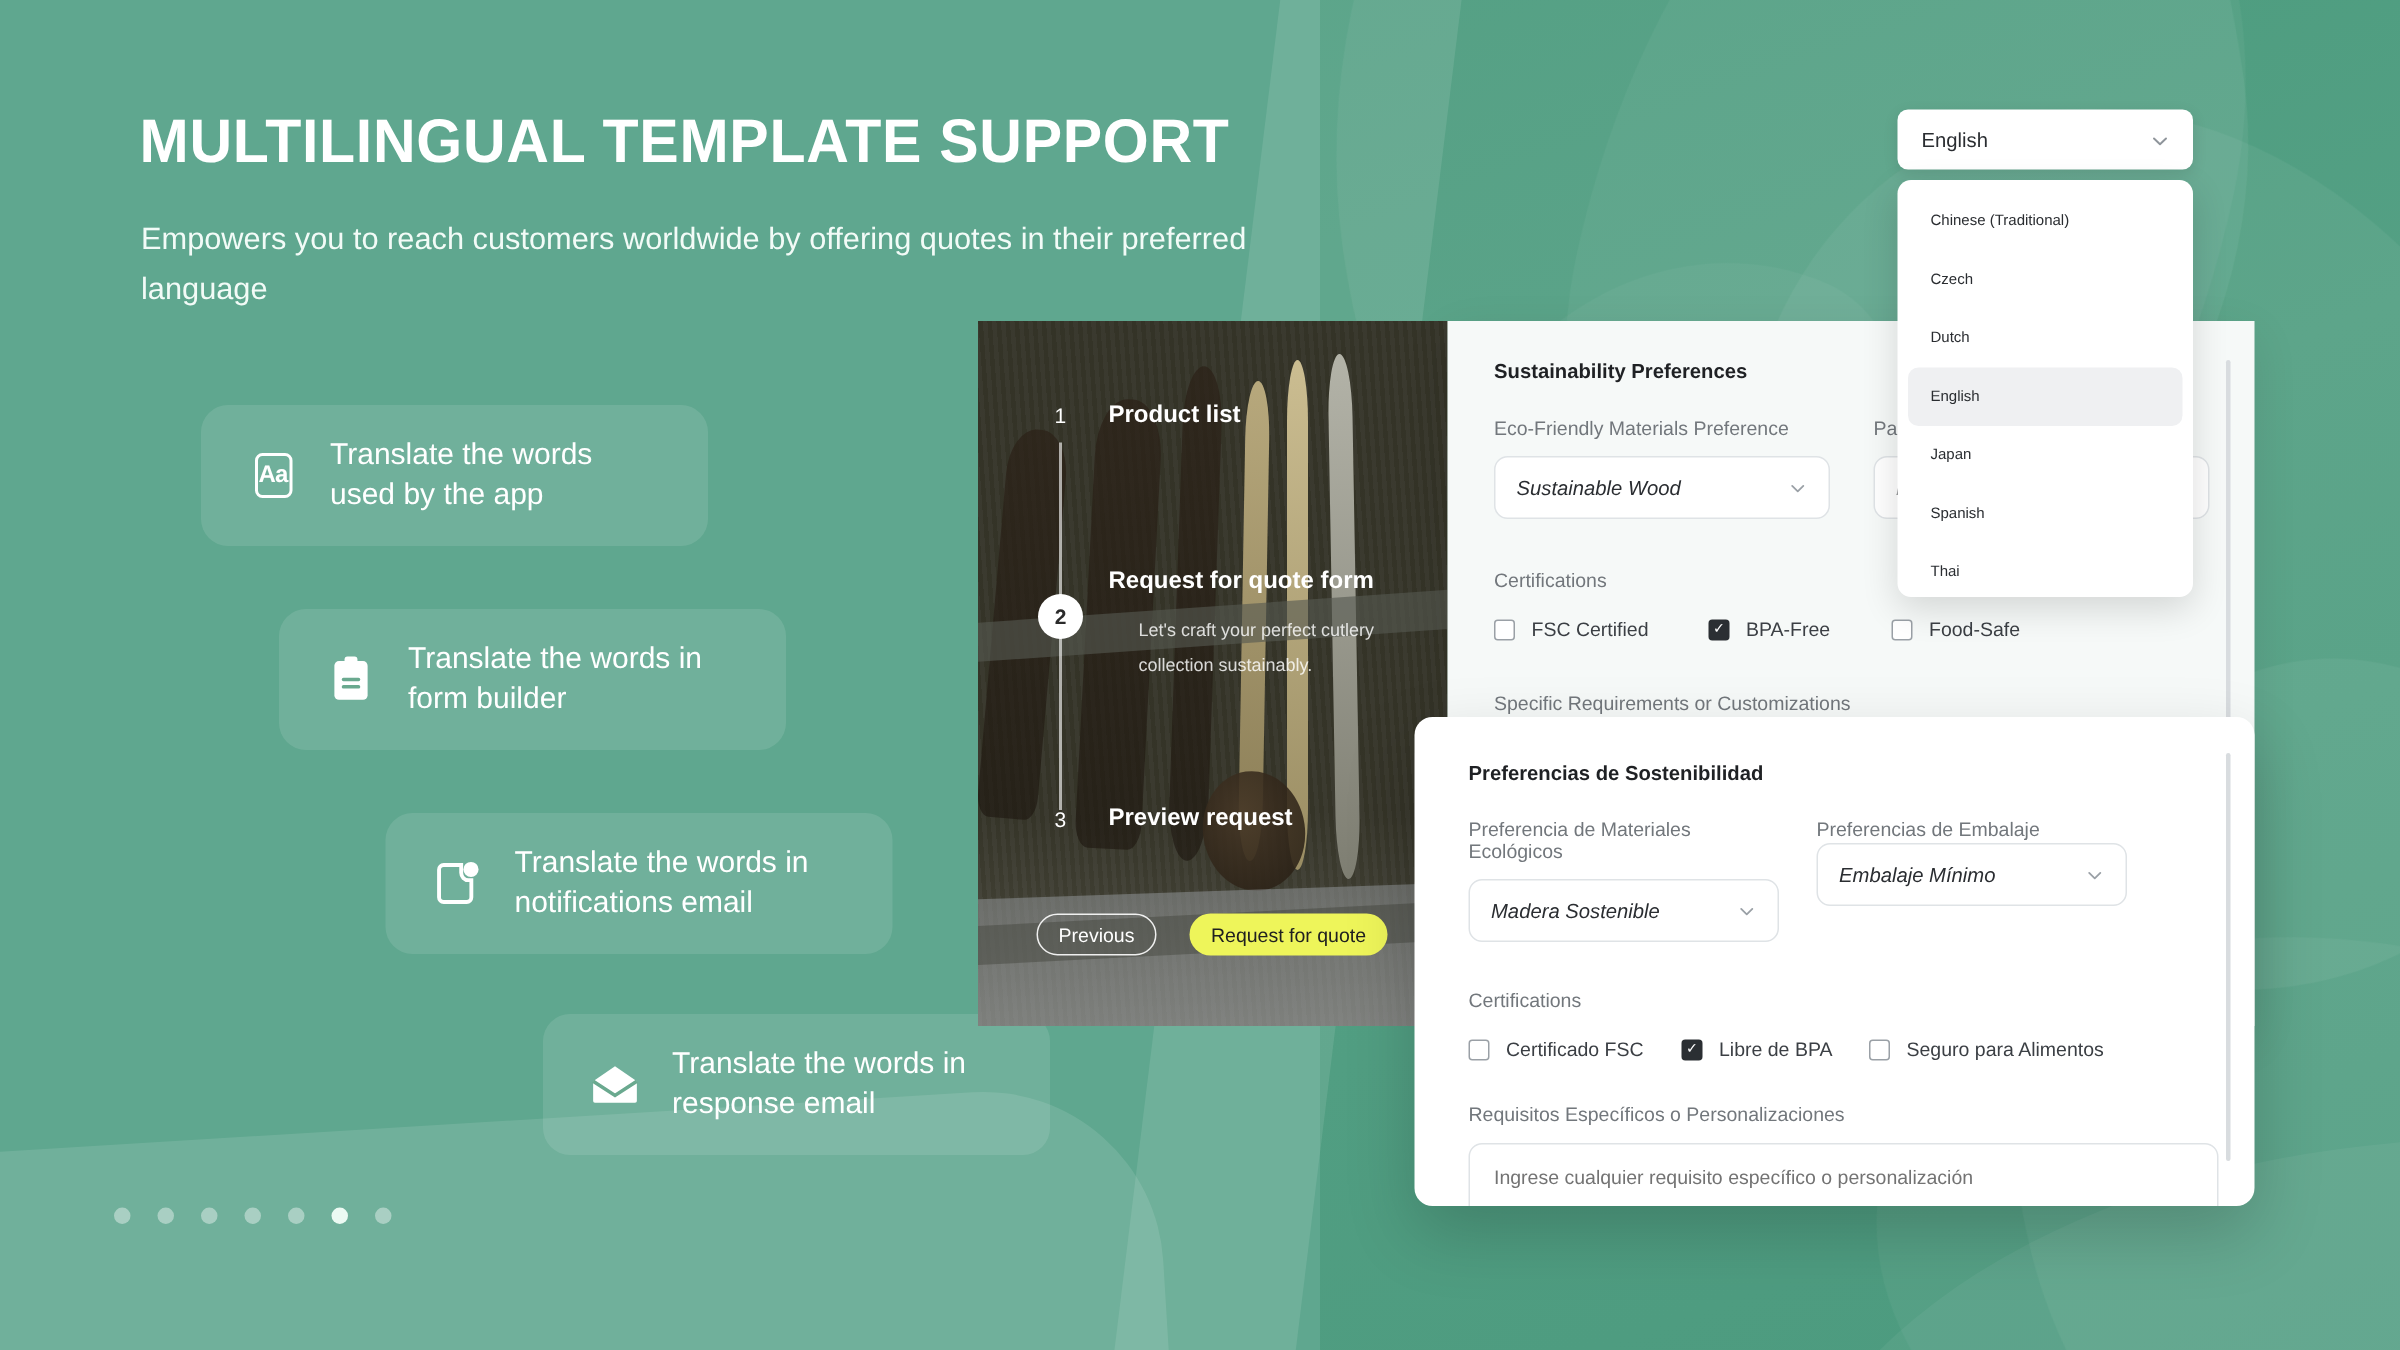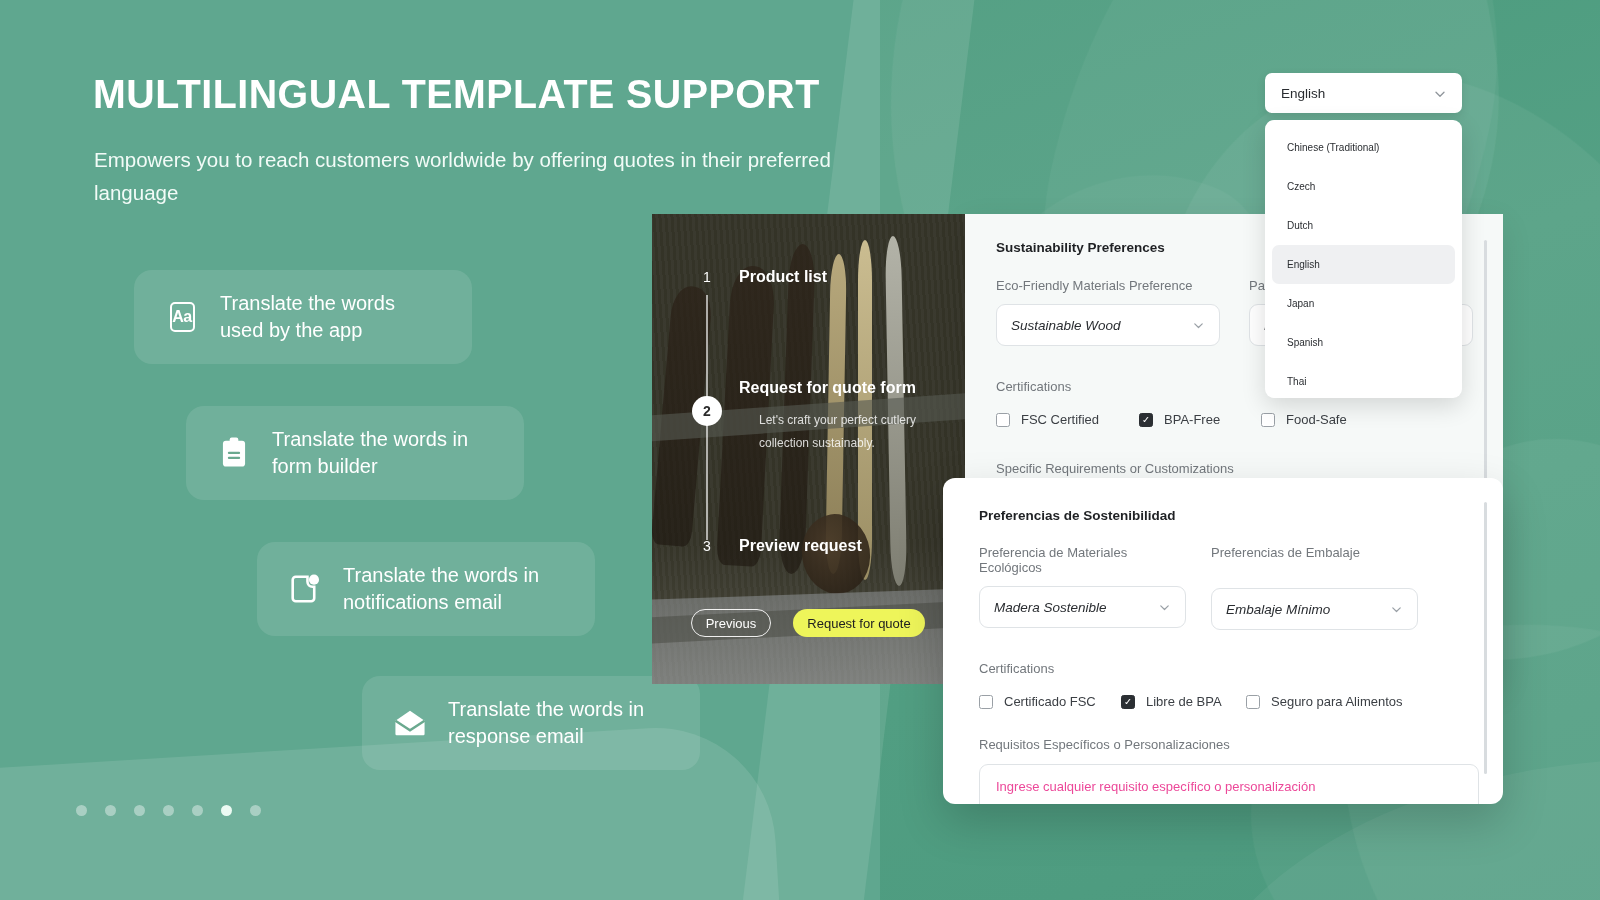--- a/index.html
+++ b/index.html
@@ -377,21 +377,21 @@
             <span>Madera Sostenible</span>
             <span class="chev">
               <svg width="13" height="13" viewBox="0 0 14 14" fill="none">
                   <path d="M3 5.3 7 9.2l4-3.9" stroke="#9aa0a6" stroke-width="1.3" stroke-linecap="round" stroke-linejoin="round"></path>
                 </svg>
             </span>
           </div>
         </div>
         <div style="width:207px;">
           <div class="fld-label">Preferencias de Embalaje</div>
-          <div class="select" style="margin-top:28px;">
+          <div class="select" style="margin-top:2px;">
             <span>Embalaje Mínimo</span>
             <span class="chev">
               <svg width="13" height="13" viewBox="0 0 14 14" fill="none">
                   <path d="M3 5.3 7 9.2l4-3.9" stroke="#9aa0a6" stroke-width="1.3" stroke-linecap="round" stroke-linejoin="round"></path>
                 </svg>
             </span>
           </div>
         </div>
       </div>
 
@@ -405,21 +405,21 @@
           <span class="cbox on"></span>
           <span>Libre de BPA</span>
         </div>
         <div class="cbrow">
           <span class="cbox"></span>
           <span>Seguro para Alimentos</span>
         </div>
       </div>
 
       <div class="fld-label" style="margin-top:28px;">Requisitos Específicos o Personalizaciones</div>
-      <div style="margin-top:12px; height:58px; border:1px solid #dfe3e6; border-radius:9px; background:#fff; padding:14px 16px; font-size:13px; color:#ec4899;">
+      <div style="margin-top:12px; height:58px; border:1px solid #dfe3e6; border-radius:9px; background:#fff; padding:14px 16px; font-size:13px; color:#737373;">
         <span>Ingrese cualquier requisito específico o personalización</span>
       </div>
     </div>
     <div class="scrollbar" style="right:16px; top:24px; height:272px;"></div>
   </div>
 
   <div class="lang-field">
     <span>English</span>
     <span class="chev">
       <svg width="14" height="14" viewBox="0 0 14 14" fill="none">

